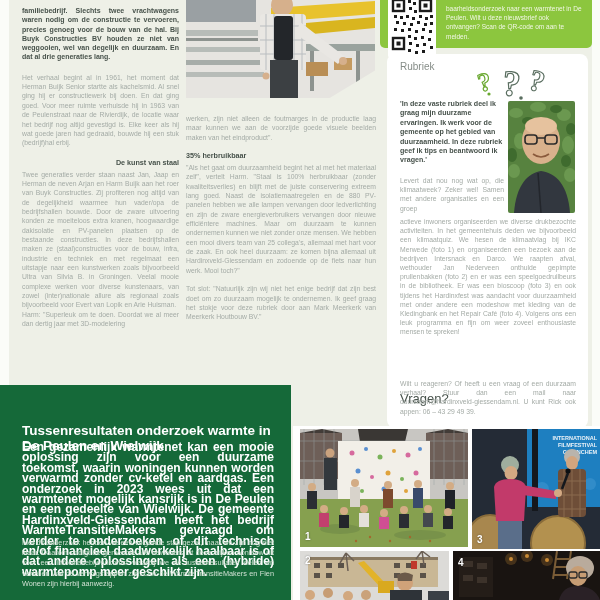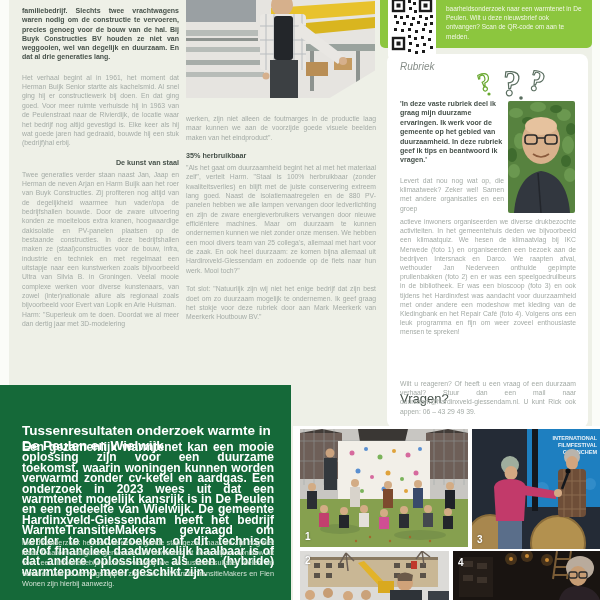--- a/index.html
+++ b/index.html
@@ -133,21 +133,21 @@
             <rect x="20" y="61" width="3" height="3"></rect>
           <rect x="27" y="63" width="3" height="3"></rect>
             <rect x="34" y="62" width="3" height="3"></rect>
         </g>
       </svg>
     </div>
     <div class="abs nl-text" style="left:66px;top:4px;width:138px;">baarheidsonderzoek naar een warmtenet in De Peulen. Wilt u deze nieuwsbrief ook ontvangen? Scan de QR-code om aan te melden.</div>
   </div>
 
   <div class="abs card" style="left:387px;top:54px;width:201px;height:374px;">
-    <div class="abs rb-kicker" style="left:13px;top:7px;font-style:italic;">Rubriek</div>
+    <div class="abs rb-kicker" style="left:13px;top:7px;">Rubriek</div>
     <div class="abs" style="left:82px;top:2px;width:92px;height:44px;">
       <svg width="92" height="44" viewBox="0 0 92 44">
         <text x="8" y="34" font-size="26" font-weight="bold" fill="none" stroke="#69a82f" stroke-width="1.2" transform="rotate(-14 18 22)" font-family="Liberation Serif,serif">?</text>
         <text x="34" y="40" font-size="36" font-weight="bold" fill="none" stroke="#5a6e60" stroke-width="1.2" transform="rotate(6 48 22)" font-family="Liberation Serif,serif">?</text>
         <text x="62" y="36" font-size="30" font-weight="bold" fill="none" stroke="#5a6e60" stroke-width="1.1" transform="rotate(16 72 20)" font-family="Liberation Serif,serif">?</text>
         <circle cx="20" cy="38" r="1.6" fill="#69a82f"></circle>
         <circle cx="52" cy="42" r="1.8" fill="#5a6e60"></circle>
       </svg>
     </div>
     <div class="abs rb-quote" style="left:13px;top:46px;width:106px;">'In deze vaste rubriek deel ik graag mijn duurzame ervaringen. Ik werk voor de gemeente op het gebied van duurzaamheid. In deze rubriek geef ik tips en beantwoord ik vragen.'</div>

